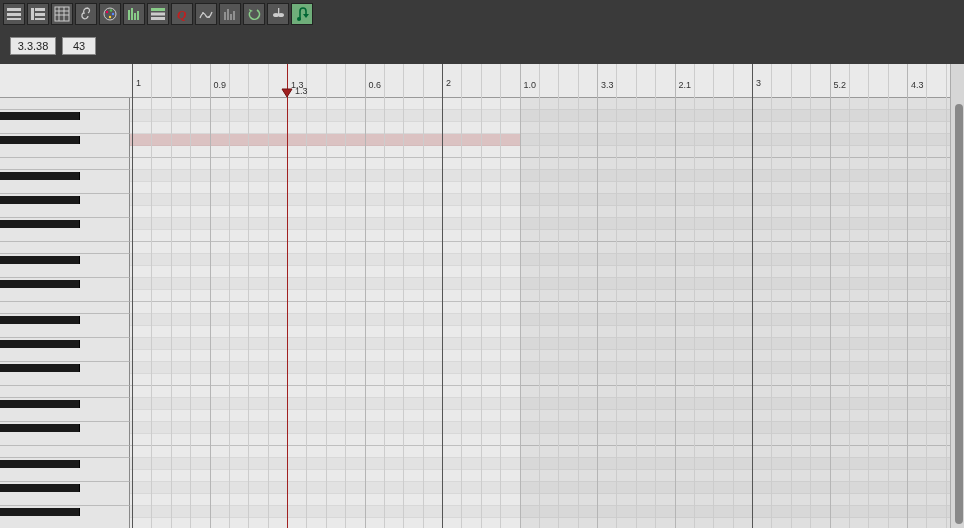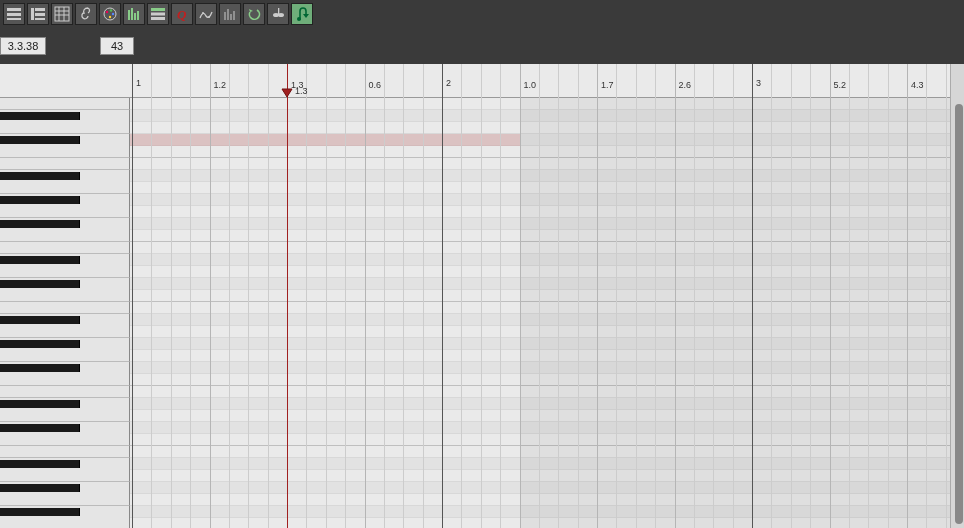--- a/index.html
+++ b/index.html
@@ -5,23 +5,23 @@
   html,body{margin:0;padding:0;width:964px;height:528px;font-family:Arial,Helvetica,sans-serif;font-size:10px;overflow:hidden;background:#3a3a3a;}
   *{box-sizing:border-box;}
 
   
   .toolbar{height:28px;background:#3a3a3a;display:flex;align-items:center;padding:2px 3px;gap:2px;}
   .tool-btn{width:22px;height:22px;background:#555;border:1px solid #222;display:flex;align-items:center;justify-content:center;cursor:pointer;color:#ccc;}
   .tool-btn.active{background:#6fae7a;}
   .tool-btn svg{width:16px;height:16px;}
 
   
-  .infobar{height:36px;background:#3a3a3a;display:flex;align-items:center;gap:6px;padding-left:0;}
+  .infobar{height:36px;background:#3a3a3a;display:flex;align-items:center;gap:6px;padding-left:10px;}
   .info-field{background:#e8e8e8;border:1px solid #888;padding:2px 6px;min-width:46px;text-align:center;font-size:11px;color:#222;}
-  .info-field.small{min-width:34px;margin-left:48px;}
+  .info-field.small{min-width:34px;}
 
   
   .editor{position:relative;height:464px;width:964px;display:flex;}
   .keys-col{width:130px;flex:0 0 130px;position:relative;background:#e3e3e3;}
   .grid-area{flex:1;position:relative;background:#eaeaea;overflow:hidden;}
   .vscroll{width:14px;flex:0 0 14px;background:#d6d6d6;position:relative;border-left:1px solid #aaa;}
   .vscroll-thumb{position:absolute;right:1px;width:8px;background:#888;border-radius:4px;}
 
   
   .timeline{height:34px;border-bottom:1px solid #999;background:#eaeaea;position:relative;}
@@ -224,45 +224,45 @@
   </div>
 
   <div class="grid-area">
     <div class="timeline" id="timeline">
         <div class="tick major" style="left:2px;">
           <div class="line"></div>
           <div class="lbl" style="top:14px;">1</div>
         </div>
         <div class="tick minor" style="left:79.5px;">
           <div class="line"></div>
-          <div class="lbl">1.2</div>
+          <div class="lbl">0.9</div>
         </div>
         <div class="tick minor" style="left:157px;">
           <div class="line"></div>
           <div class="lbl">1.3</div>
         </div>
         <div class="tick minor" style="left:234.5px;">
           <div class="line"></div>
           <div class="lbl">0.6</div>
         </div>
         <div class="tick major" style="left:312px;">
           <div class="line"></div>
           <div class="lbl" style="top:14px;">2</div>
         </div>
         <div class="tick minor" style="left:389.5px;">
           <div class="line"></div>
           <div class="lbl">1.0</div>
         </div>
         <div class="tick minor" style="left:467px;">
           <div class="line"></div>
-          <div class="lbl">1.7</div>
+          <div class="lbl">3.3</div>
         </div>
         <div class="tick minor" style="left:544.5px;">
           <div class="line"></div>
-          <div class="lbl">2.6</div>
+          <div class="lbl">2.1</div>
         </div>
         <div class="tick major" style="left:622px;">
           <div class="line"></div>
           <div class="lbl" style="top:14px;">3</div>
         </div>
         <div class="tick minor" style="left:699.5px;">
           <div class="line"></div>
           <div class="lbl">5.2</div>
         </div>
         <div class="tick minor" style="left:777px;">

